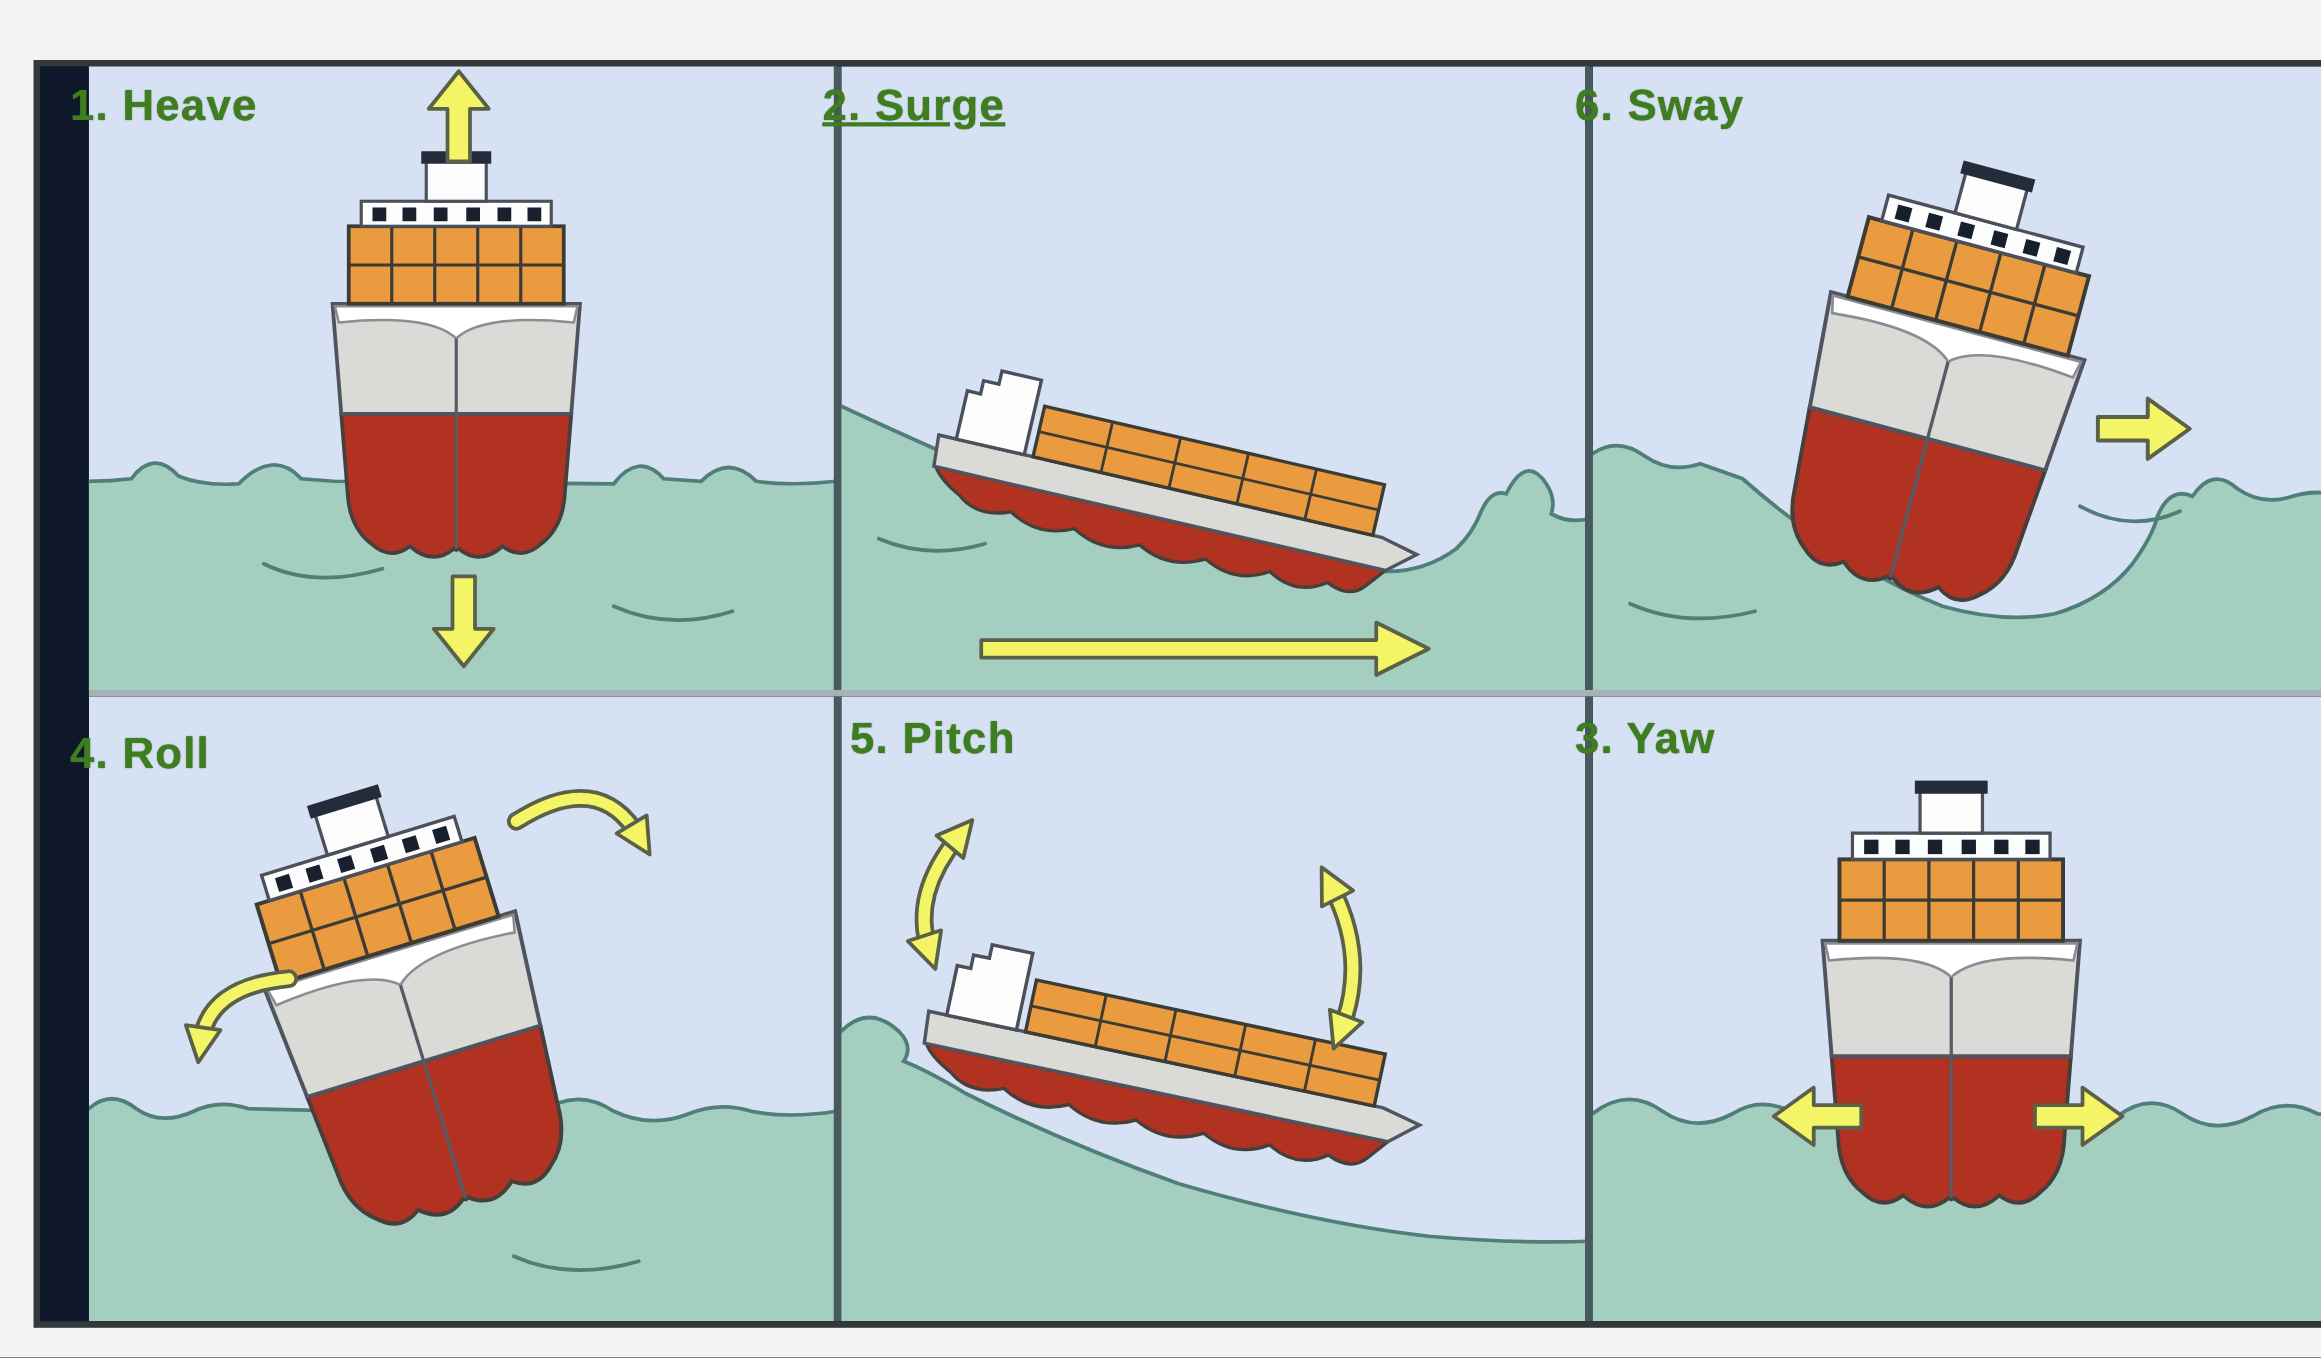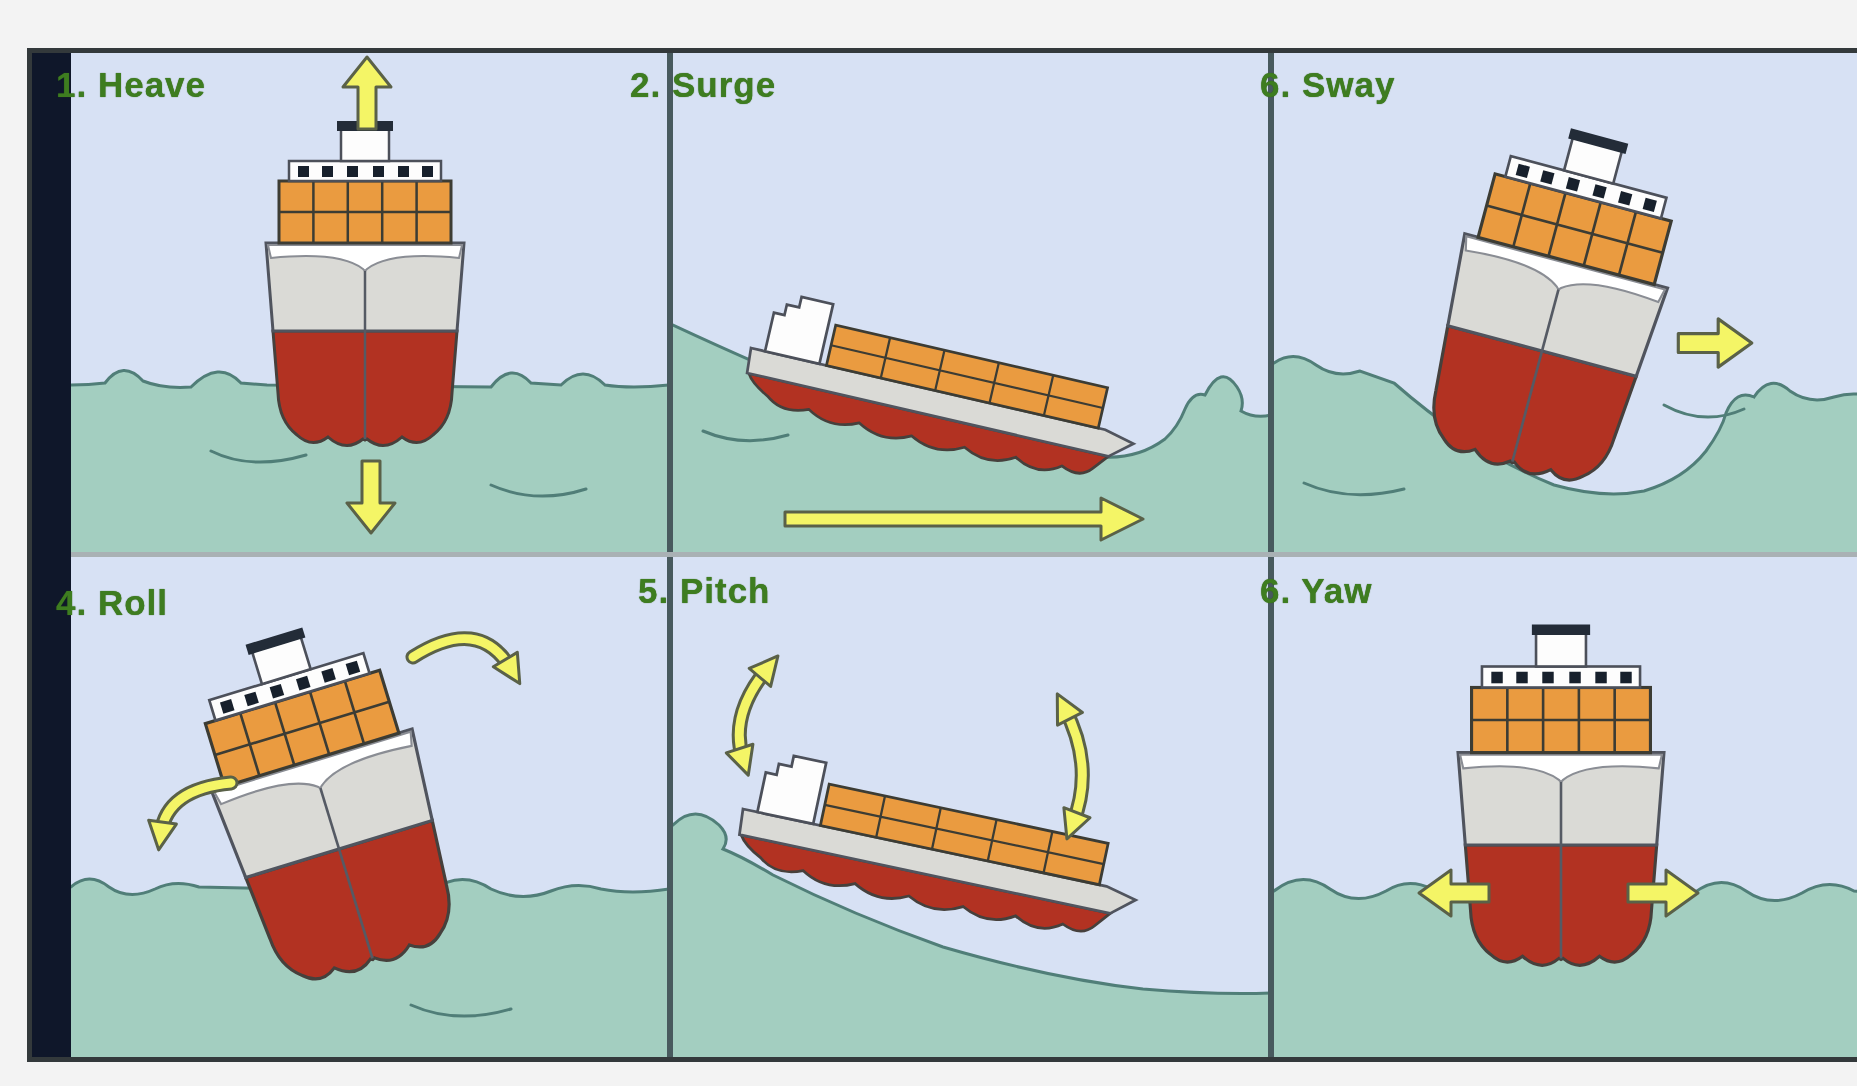--- a/index.html
+++ b/index.html
@@ -21,24 +21,24 @@
     position:absolute;
     font-size:35px;
     font-weight:800;
     letter-spacing:1px;
     color:#3e7d20;
     text-shadow:0 0 1px #2c5d14;
     white-space:nowrap;
     pointer-events:none;
   }
   #lbl-1{left:24px;top:12px;}
-  #lbl-2{left:598px;top:12px;}
+  #lbl-2{left:626px;top:12px;text-decoration:underline;}
   #lbl-3{left:1228px;top:12px;}
   #lbl-4{left:24px;top:530px;}
-  #lbl-5{left:606px;top:518px;}
+  #lbl-5{left:648px;top:518px;}
   #lbl-6{left:1228px;top:518px;}
   .yarrow{fill:#f4f566;stroke:#5a6148;stroke-width:3;stroke-linejoin:round;}
   .curve-under{fill:none;stroke:#5a6148;stroke-width:15;stroke-linecap:round;}
   .curve-over{fill:none;stroke:#f4f566;stroke-width:9;stroke-linecap:round;}
   .ahead{fill:#f4f566;stroke:#5a6148;stroke-width:3;stroke-linejoin:round;}
   .waveline{fill:none;stroke:#507e78;stroke-width:3;stroke-linecap:round;}
 </style>
 </head>
 <body>
 
@@ -168,14 +168,14 @@
     <rect x="596" y="0" width="6" height="1004" fill="#485a5e"></rect>
     <rect x="1197" y="0" width="6" height="1004" fill="#485a5e"></rect>
     <rect x="0" y="499" width="1800" height="5" fill="#a9b1b4"></rect>
   </svg>
 
   <div class="panel-label" id="lbl-1">1. Heave</div>
   <div class="panel-label" id="lbl-2">2. Surge</div>
   <div class="panel-label" id="lbl-3">6. Sway</div>
   <div class="panel-label" id="lbl-4">4. Roll</div>
   <div class="panel-label" id="lbl-5">5. Pitch</div>
-  <div class="panel-label" id="lbl-6">6. Yaw</div>
+  <div class="panel-label" id="lbl-6">3. Yaw</div>
 </div>
 
 </body></html>

